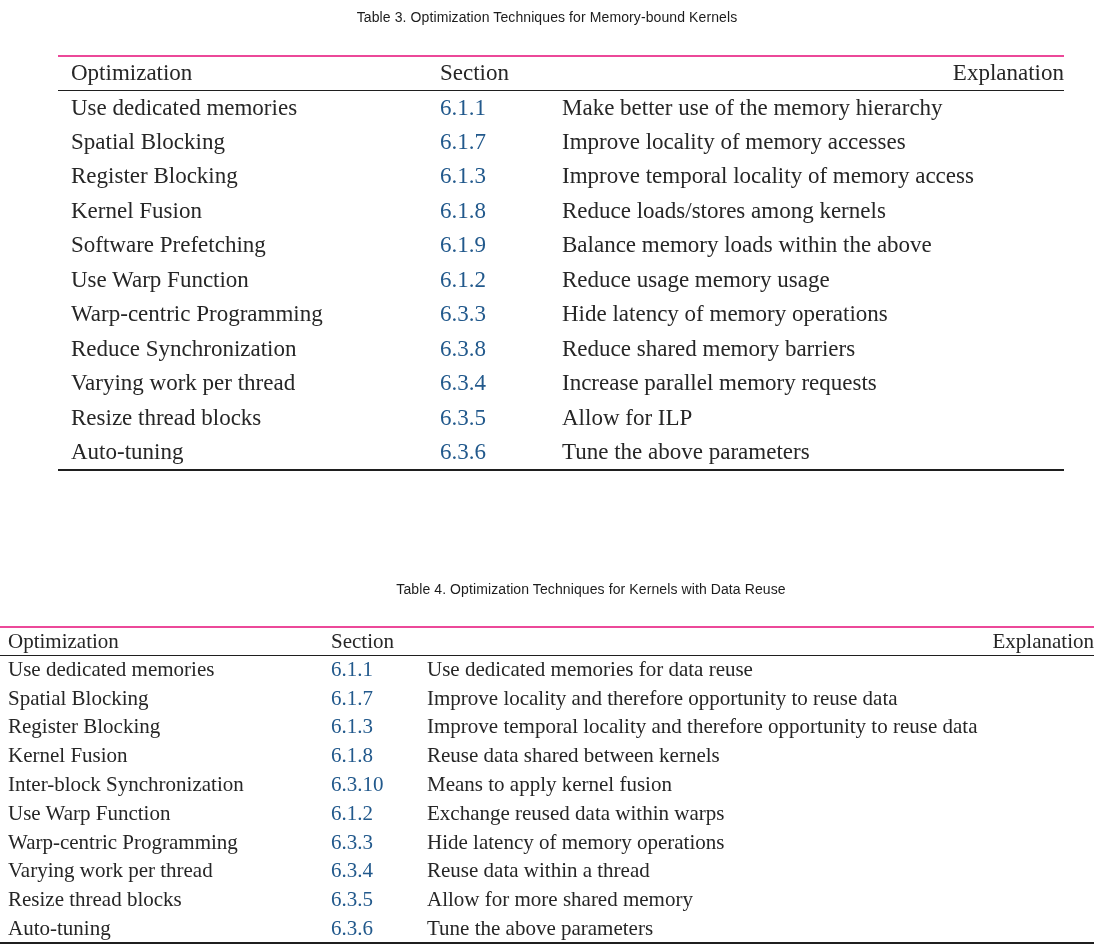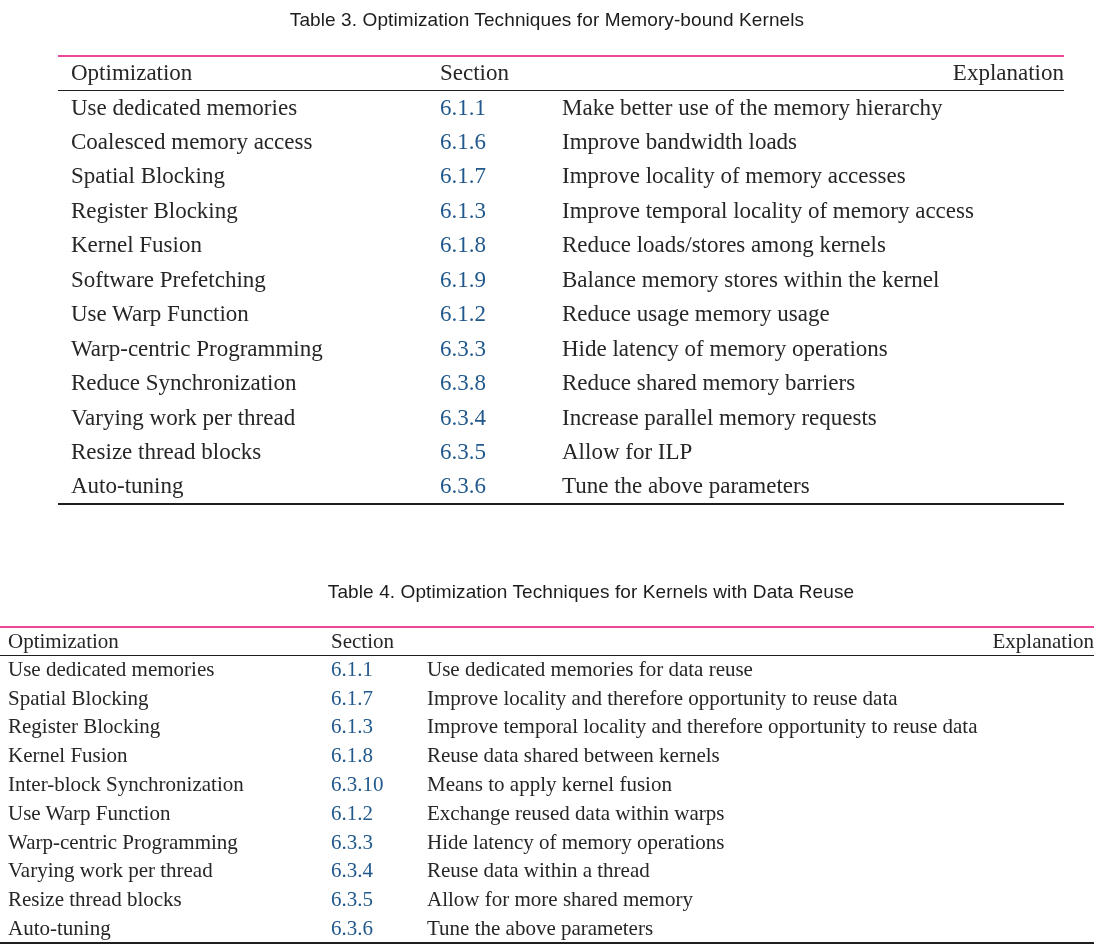--- a/index.html
+++ b/index.html
@@ -11,21 +11,21 @@
     background: #ffffff;
     font-family: "Liberation Serif", "DejaVu Serif", serif;
     color: var(--text, #262626);
   }
   .caption {
     position: absolute;
     left: 0;
     width: 100%;
     text-align: center;
     font-family: "Liberation Sans", "DejaVu Sans", sans-serif;
-    font-size: 19px;
+    font-size: 14px;
     letter-spacing: 0.1px;
     color: #1c1c1c;
   }
   #caption-3 { top: 9px; }
   #caption-4 { top: 581px; margin-left: 44px; }
 
   table {
     position: absolute;
     border-collapse: collapse;
     table-layout: fixed;
@@ -83,43 +83,38 @@
         <th class="col-explanation">Explanation</th>
       </tr>
     </thead>
     <tbody>
         <tr>
           <td class="col-optimization">Use dedicated memories</td>
           <td class="col-section"><a class="section-link">6.1.1</a></td>
           <td class="col-explanation">Make better use of the memory hierarchy</td>
         </tr>
         <tr>
-          <td class="col-optimization">Coalesced memory access</td>
-          <td class="col-section"><a class="section-link">6.1.6</a></td>
-          <td class="col-explanation">Improve bandwidth loads</td>
-        </tr>
-        <tr>
           <td class="col-optimization">Spatial Blocking</td>
           <td class="col-section"><a class="section-link">6.1.7</a></td>
           <td class="col-explanation">Improve locality of memory accesses</td>
         </tr>
         <tr>
           <td class="col-optimization">Register Blocking</td>
           <td class="col-section"><a class="section-link">6.1.3</a></td>
           <td class="col-explanation">Improve temporal locality of memory access</td>
         </tr>
         <tr>
           <td class="col-optimization">Kernel Fusion</td>
           <td class="col-section"><a class="section-link">6.1.8</a></td>
           <td class="col-explanation">Reduce loads/stores among kernels</td>
         </tr>
         <tr>
           <td class="col-optimization">Software Prefetching</td>
           <td class="col-section"><a class="section-link">6.1.9</a></td>
-          <td class="col-explanation">Balance memory stores within the kernel</td>
+          <td class="col-explanation">Balance memory loads within the above</td>
         </tr>
         <tr>
           <td class="col-optimization">Use Warp Function</td>
           <td class="col-section"><a class="section-link">6.1.2</a></td>
           <td class="col-explanation">Reduce usage memory usage</td>
         </tr>
         <tr>
           <td class="col-optimization">Warp-centric Programming</td>
           <td class="col-section"><a class="section-link">6.3.3</a></td>
           <td class="col-explanation">Hide latency of memory operations</td>

